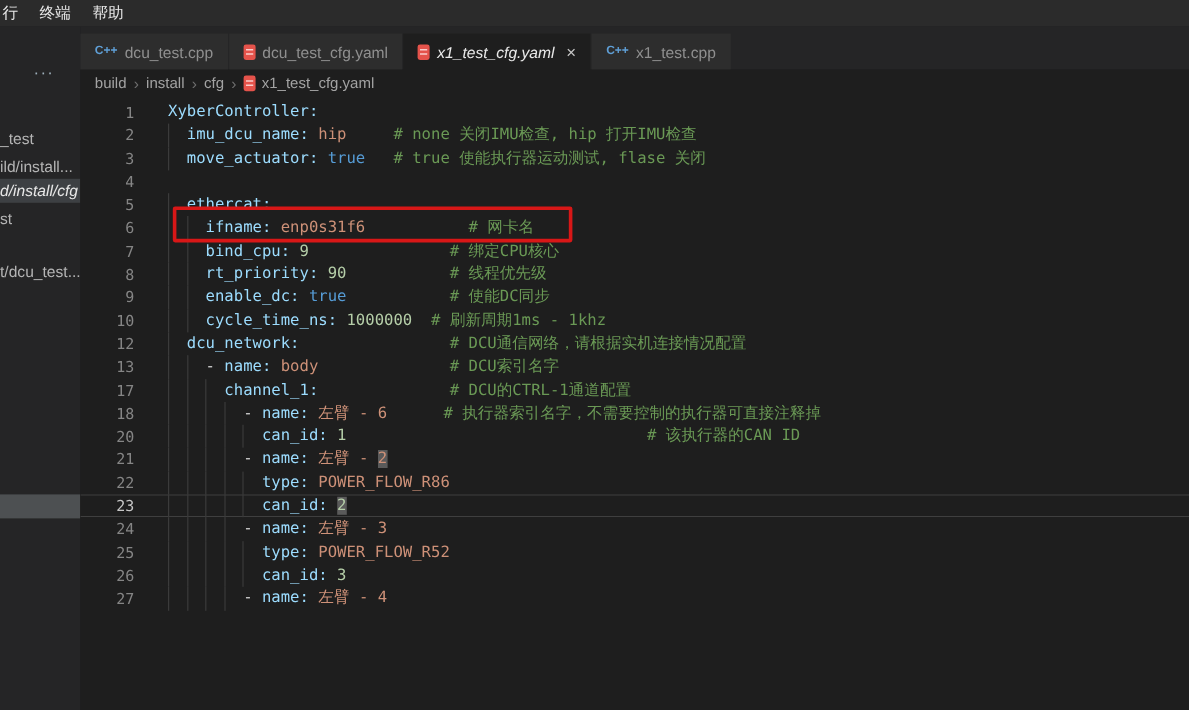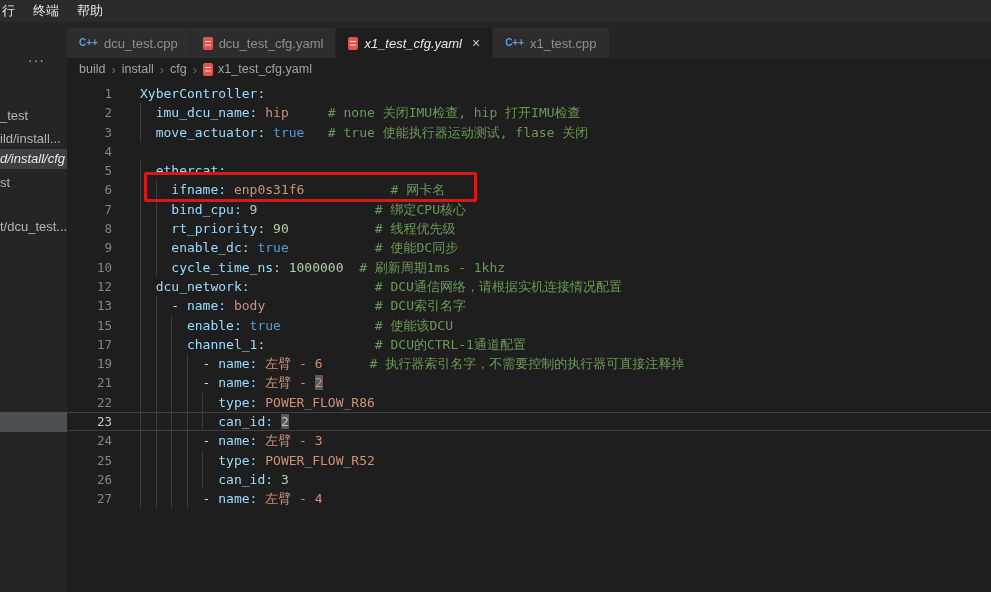--- a/index.html
+++ b/index.html
@@ -185,40 +185,42 @@
         <span class="guide" style="left: 73px;"></span>
         <span class="code"><span class="tk-pln">  </span><span class="tk-key">dcu_network:</span><span class="tk-pln">                </span><span class="tk-cmt"># DCU通信网络，请根据实机连接情况配置</span></span>
       </div>
       <div class="line">
         <span class="gutter">13</span>
         <span class="guide" style="left: 73px;"></span>
         <span class="guide" style="left: 88.6px;"></span>
         <span class="code"><span class="tk-pln">    - </span><span class="tk-key">name:</span><span class="tk-pln"> </span><span class="tk-str">body</span><span class="tk-pln">              </span><span class="tk-cmt"># DCU索引名字</span></span>
       </div>
       <div class="line">
-        <span class="gutter">15</span>
-        <span class="guide" style="left: 73px;"></span>
-        <span class="guide" style="left: 88.6px;"></span>
-        <span class="guide" style="left: 104.2px;"></span>
-        <span class="code"><span class="tk-pln">      </span><span class="tk-key">enable:</span><span class="tk-pln"> </span><span class="tk-bool">true</span><span class="tk-pln">            </span><span class="tk-cmt"># 使能该DCU</span></span>
-      </div>
-      <div class="line">
         <span class="gutter">17</span>
         <span class="guide" style="left: 73px;"></span>
         <span class="guide" style="left: 88.6px;"></span>
         <span class="guide" style="left: 104.2px;"></span>
         <span class="code"><span class="tk-pln">      </span><span class="tk-key">channel_1:</span><span class="tk-pln">              </span><span class="tk-cmt"># DCU的CTRL-1通道配置</span></span>
       </div>
       <div class="line">
-        <span class="gutter">19</span>
+        <span class="gutter">18</span>
         <span class="guide" style="left: 73px;"></span>
         <span class="guide" style="left: 88.6px;"></span>
         <span class="guide" style="left: 104.2px;"></span>
         <span class="guide" style="left: 119.8px;"></span>
         <span class="code"><span class="tk-pln">        - </span><span class="tk-key">name:</span><span class="tk-pln"> </span><span class="tk-str">左臂 - 6</span><span class="tk-pln">      </span><span class="tk-cmt"># 执行器索引名字，不需要控制的执行器可直接注释掉</span></span>
+      </div>
+      <div class="line">
+        <span class="gutter">20</span>
+        <span class="guide" style="left: 73px;"></span>
+        <span class="guide" style="left: 88.6px;"></span>
+        <span class="guide" style="left: 104.2px;"></span>
+        <span class="guide" style="left: 119.8px;"></span>
+        <span class="guide" style="left: 135.4px;"></span>
+        <span class="code"><span class="tk-pln">          </span><span class="tk-key">can_id:</span><span class="tk-pln"> </span><span class="tk-num">1</span><span class="tk-pln">                                </span><span class="tk-cmt"># 该执行器的CAN ID</span></span>
       </div>
       <div class="line">
         <span class="gutter">21</span>
         <span class="guide" style="left: 73px;"></span>
         <span class="guide" style="left: 88.6px;"></span>
         <span class="guide" style="left: 104.2px;"></span>
         <span class="guide" style="left: 119.8px;"></span>
         <span class="code"><span class="tk-pln">        - </span><span class="tk-key">name:</span><span class="tk-pln"> </span><span class="tk-str">左臂 - </span><span class="tk-strhl">2</span></span>
       </div>
       <div class="line">

